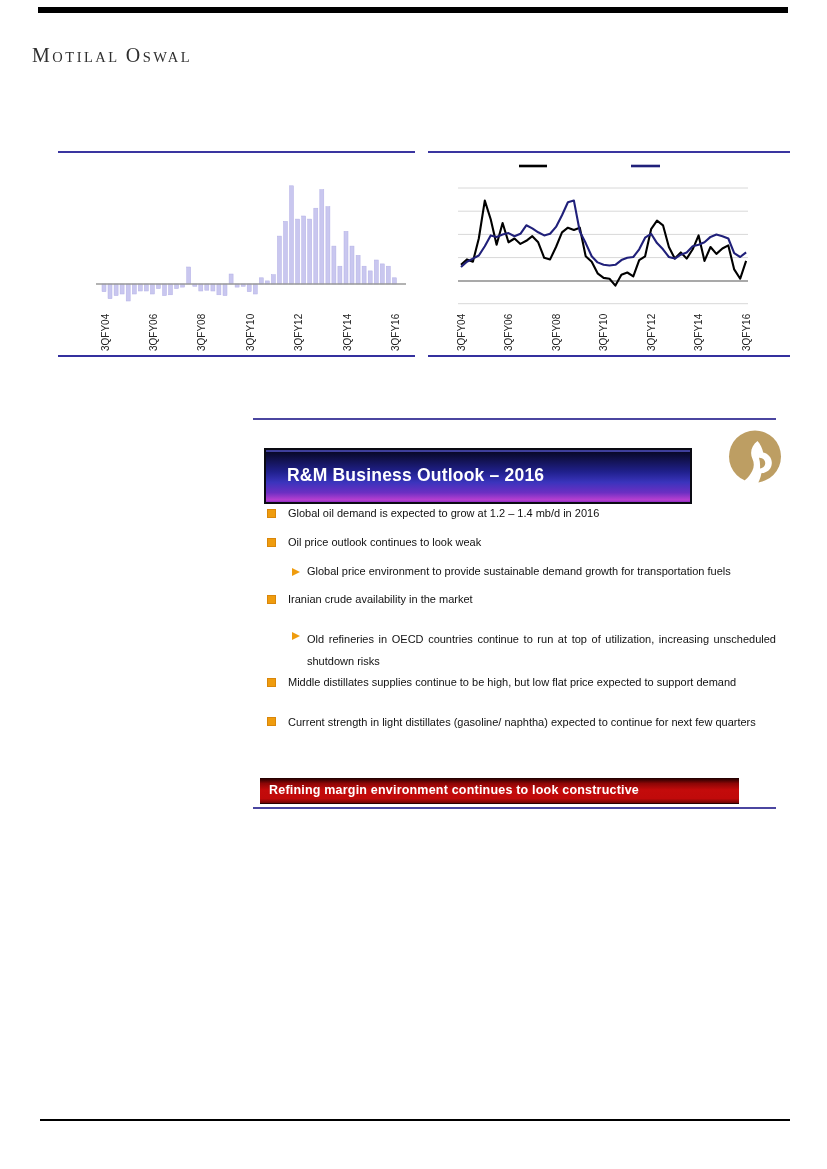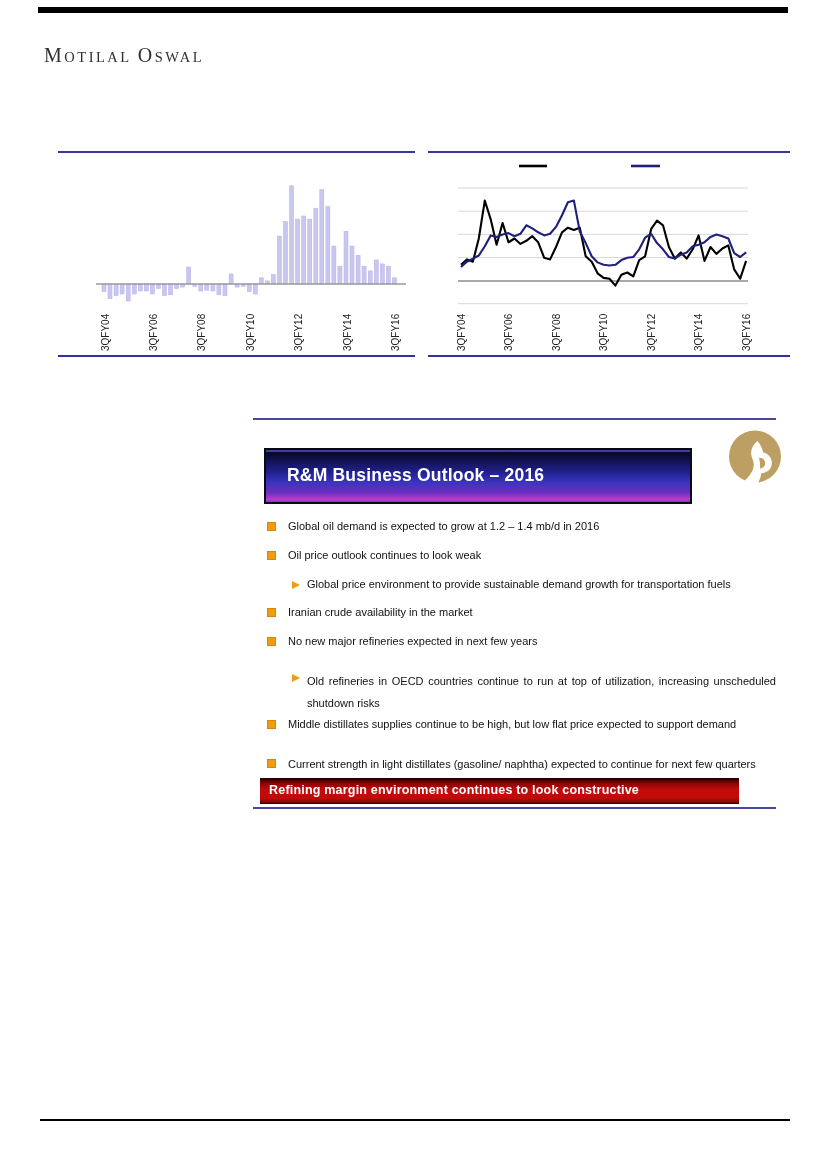--- a/index.html
+++ b/index.html
@@ -1,37 +1,37 @@
 <!DOCTYPE html>
 <html><head>
 <meta charset="utf-8">
 <style>
   html,body{margin:0;padding:0;background:#fff;}
   #page{position:relative;width:827px;height:1169px;background:#ffffff;overflow:hidden;
         font-family:"Liberation Sans", sans-serif;}
   
   .top-bar{position:absolute;left:38px;top:7px;width:750px;height:6px;background:#000;}
-  .brand{position:absolute;left:44px;top:44px;font-family:"Liberation Serif", serif;
+  .brand{position:absolute;left:32px;top:44px;font-family:"Liberation Serif", serif;
          color:#2f2f2f;letter-spacing:2.5px;font-size:14.5px;}
   .brand .cap{font-size:20px;letter-spacing:2.5px;}
   
   .chart{position:absolute;top:151px;height:202px;border-top:2px solid #3a35a0;border-bottom:2px solid #34309e;box-sizing:content-box;}
   #barChartBox{left:58px;width:357px;}
   #lineChartBox{left:428px;width:362px;}
   .chart svg{display:block;}
   
   .slide-rule{position:absolute;left:253px;width:523px;height:2px;background:#4b46a0;}
   .title-banner{position:absolute;left:264px;top:448px;width:424px;height:52px;
     border:2px solid #0a0a12;
     background:linear-gradient(180deg,#05051e 0%,#101048 16%,#20208c 42%,#3a34bc 62%,#6c2fc2 82%,#b83fd0 96%,#8a2dc0 100%);
     box-shadow:inset 0 2px 0 rgba(110,110,255,.55);}
   .title-banner span{display:block;padding:15px 0 0 21px;color:#fff;font-size:17.5px;font-weight:bold;
     letter-spacing:.2px;}
   .ril-logo{position:absolute;left:728px;top:430px;width:54px;height:58px;}
-  .bullets{position:absolute;left:264px;top:513px;width:512px;padding-top:6px;color:#111;font-size:11px;}
+  .bullets{position:absolute;left:264px;top:500px;width:512px;padding-top:6px;color:#111;font-size:11px;}
   .bullet{display:flex;margin-bottom:13px;line-height:15px;}
   .bullet.two{line-height:22px;margin-bottom:3px;margin-top:20px;}
   .bullet .btxt{width:472px;}
   .bullet .btxt.justify{text-align:justify;}
   .sq{flex:0 0 24px;}
   .sq i{display:inline-block;width:7px;height:7px;background:#ef9c0e;border:1px solid #d9860a;margin:3px 0 0 3px;}
   .b2{padding-left:26px;}
   .arr{flex:0 0 17px;position:relative;}
   .arr i{position:absolute;left:2px;top:4px;width:0;height:0;border-left:8px solid #ef9c0e;
          border-top:4px solid transparent;border-bottom:4px solid transparent;}
@@ -168,24 +168,20 @@
       <div class="bullet b2">
         <span class="arr">
           <i></i>
         </span>
         <div class="btxt">Global price environment to provide sustainable demand growth for transportation fuels</div>
       </div>
       <div class="bullet b1">
         <span class="sq"><i></i></span>
         <div class="btxt">Iranian crude availability in the market</div>
       </div>
-      <div class="bullet b1">
-        <span class="sq"><i></i></span>
-        <div class="btxt">No new major refineries expected in next few years</div>
-      </div>
       <div class="bullet b2 two">
         <span class="arr">
           <i></i>
         </span>
         <div class="btxt justify">Old refineries in OECD countries continue to run at top of utilization, increasing unscheduled shutdown risks</div>
       </div>
       <div class="bullet b1">
         <span class="sq"><i></i></span>
         <div class="btxt">Middle distillates supplies continue to be high, but low flat price expected to support demand</div>
       </div>

